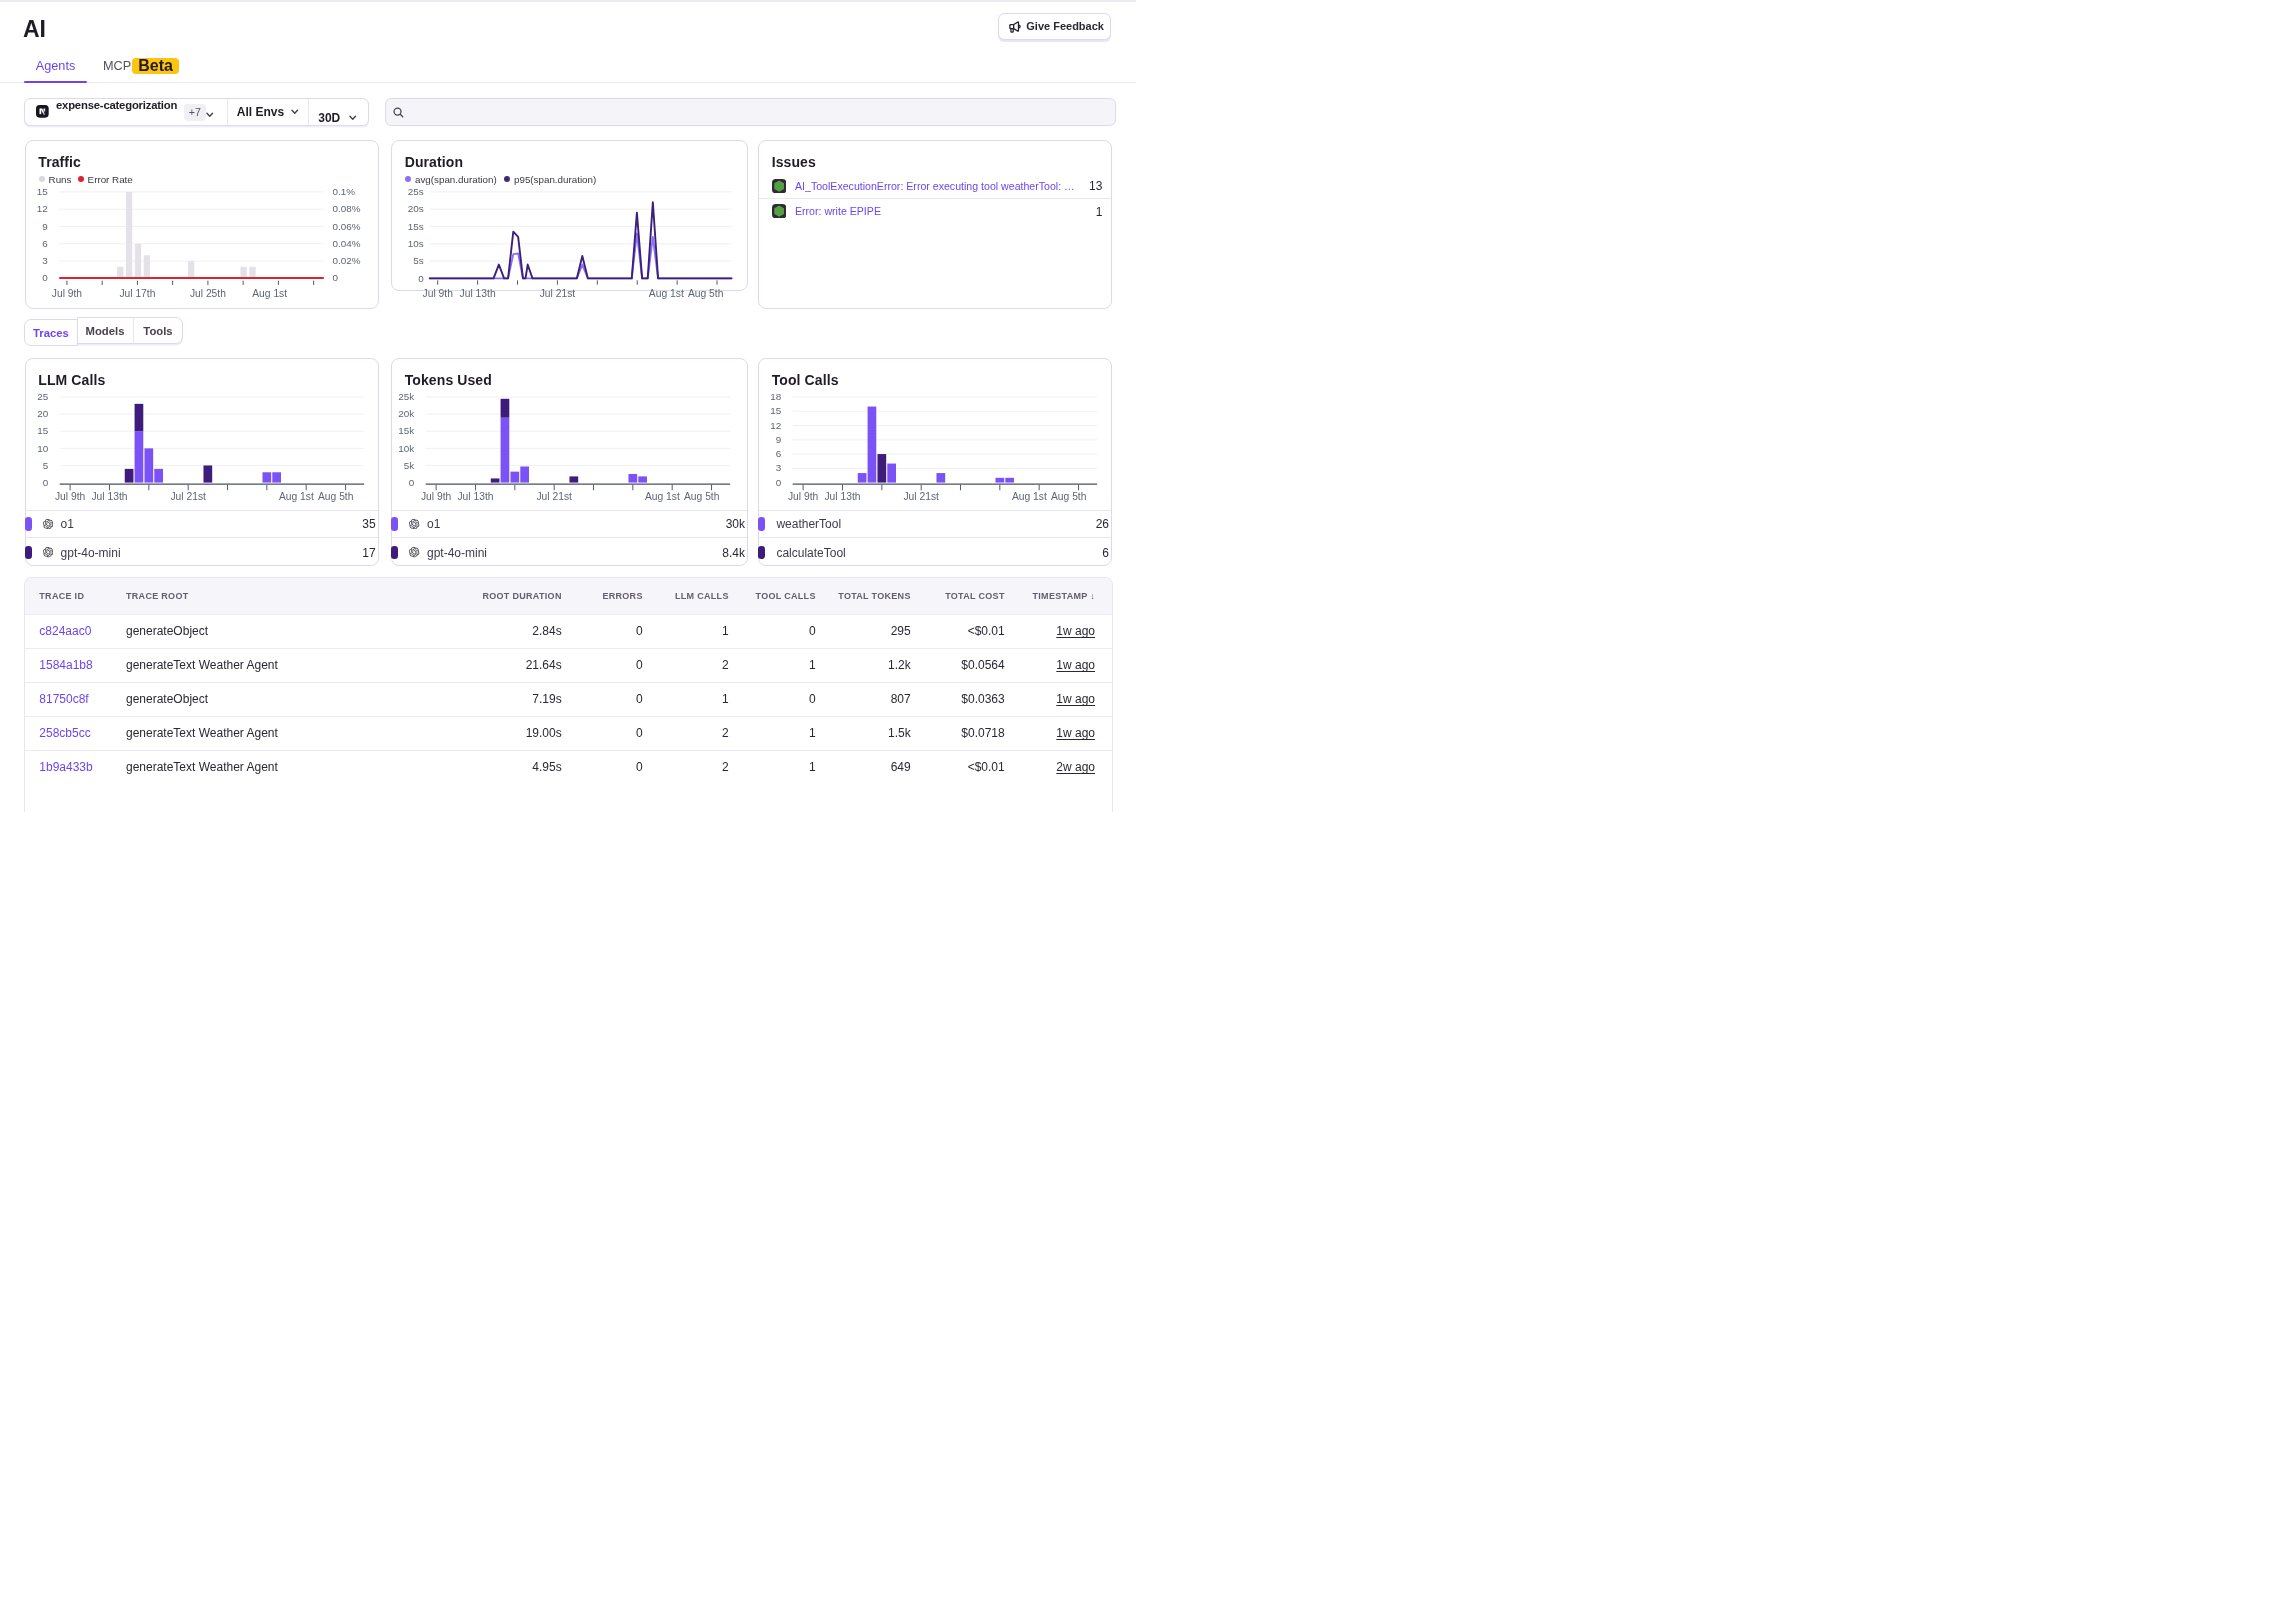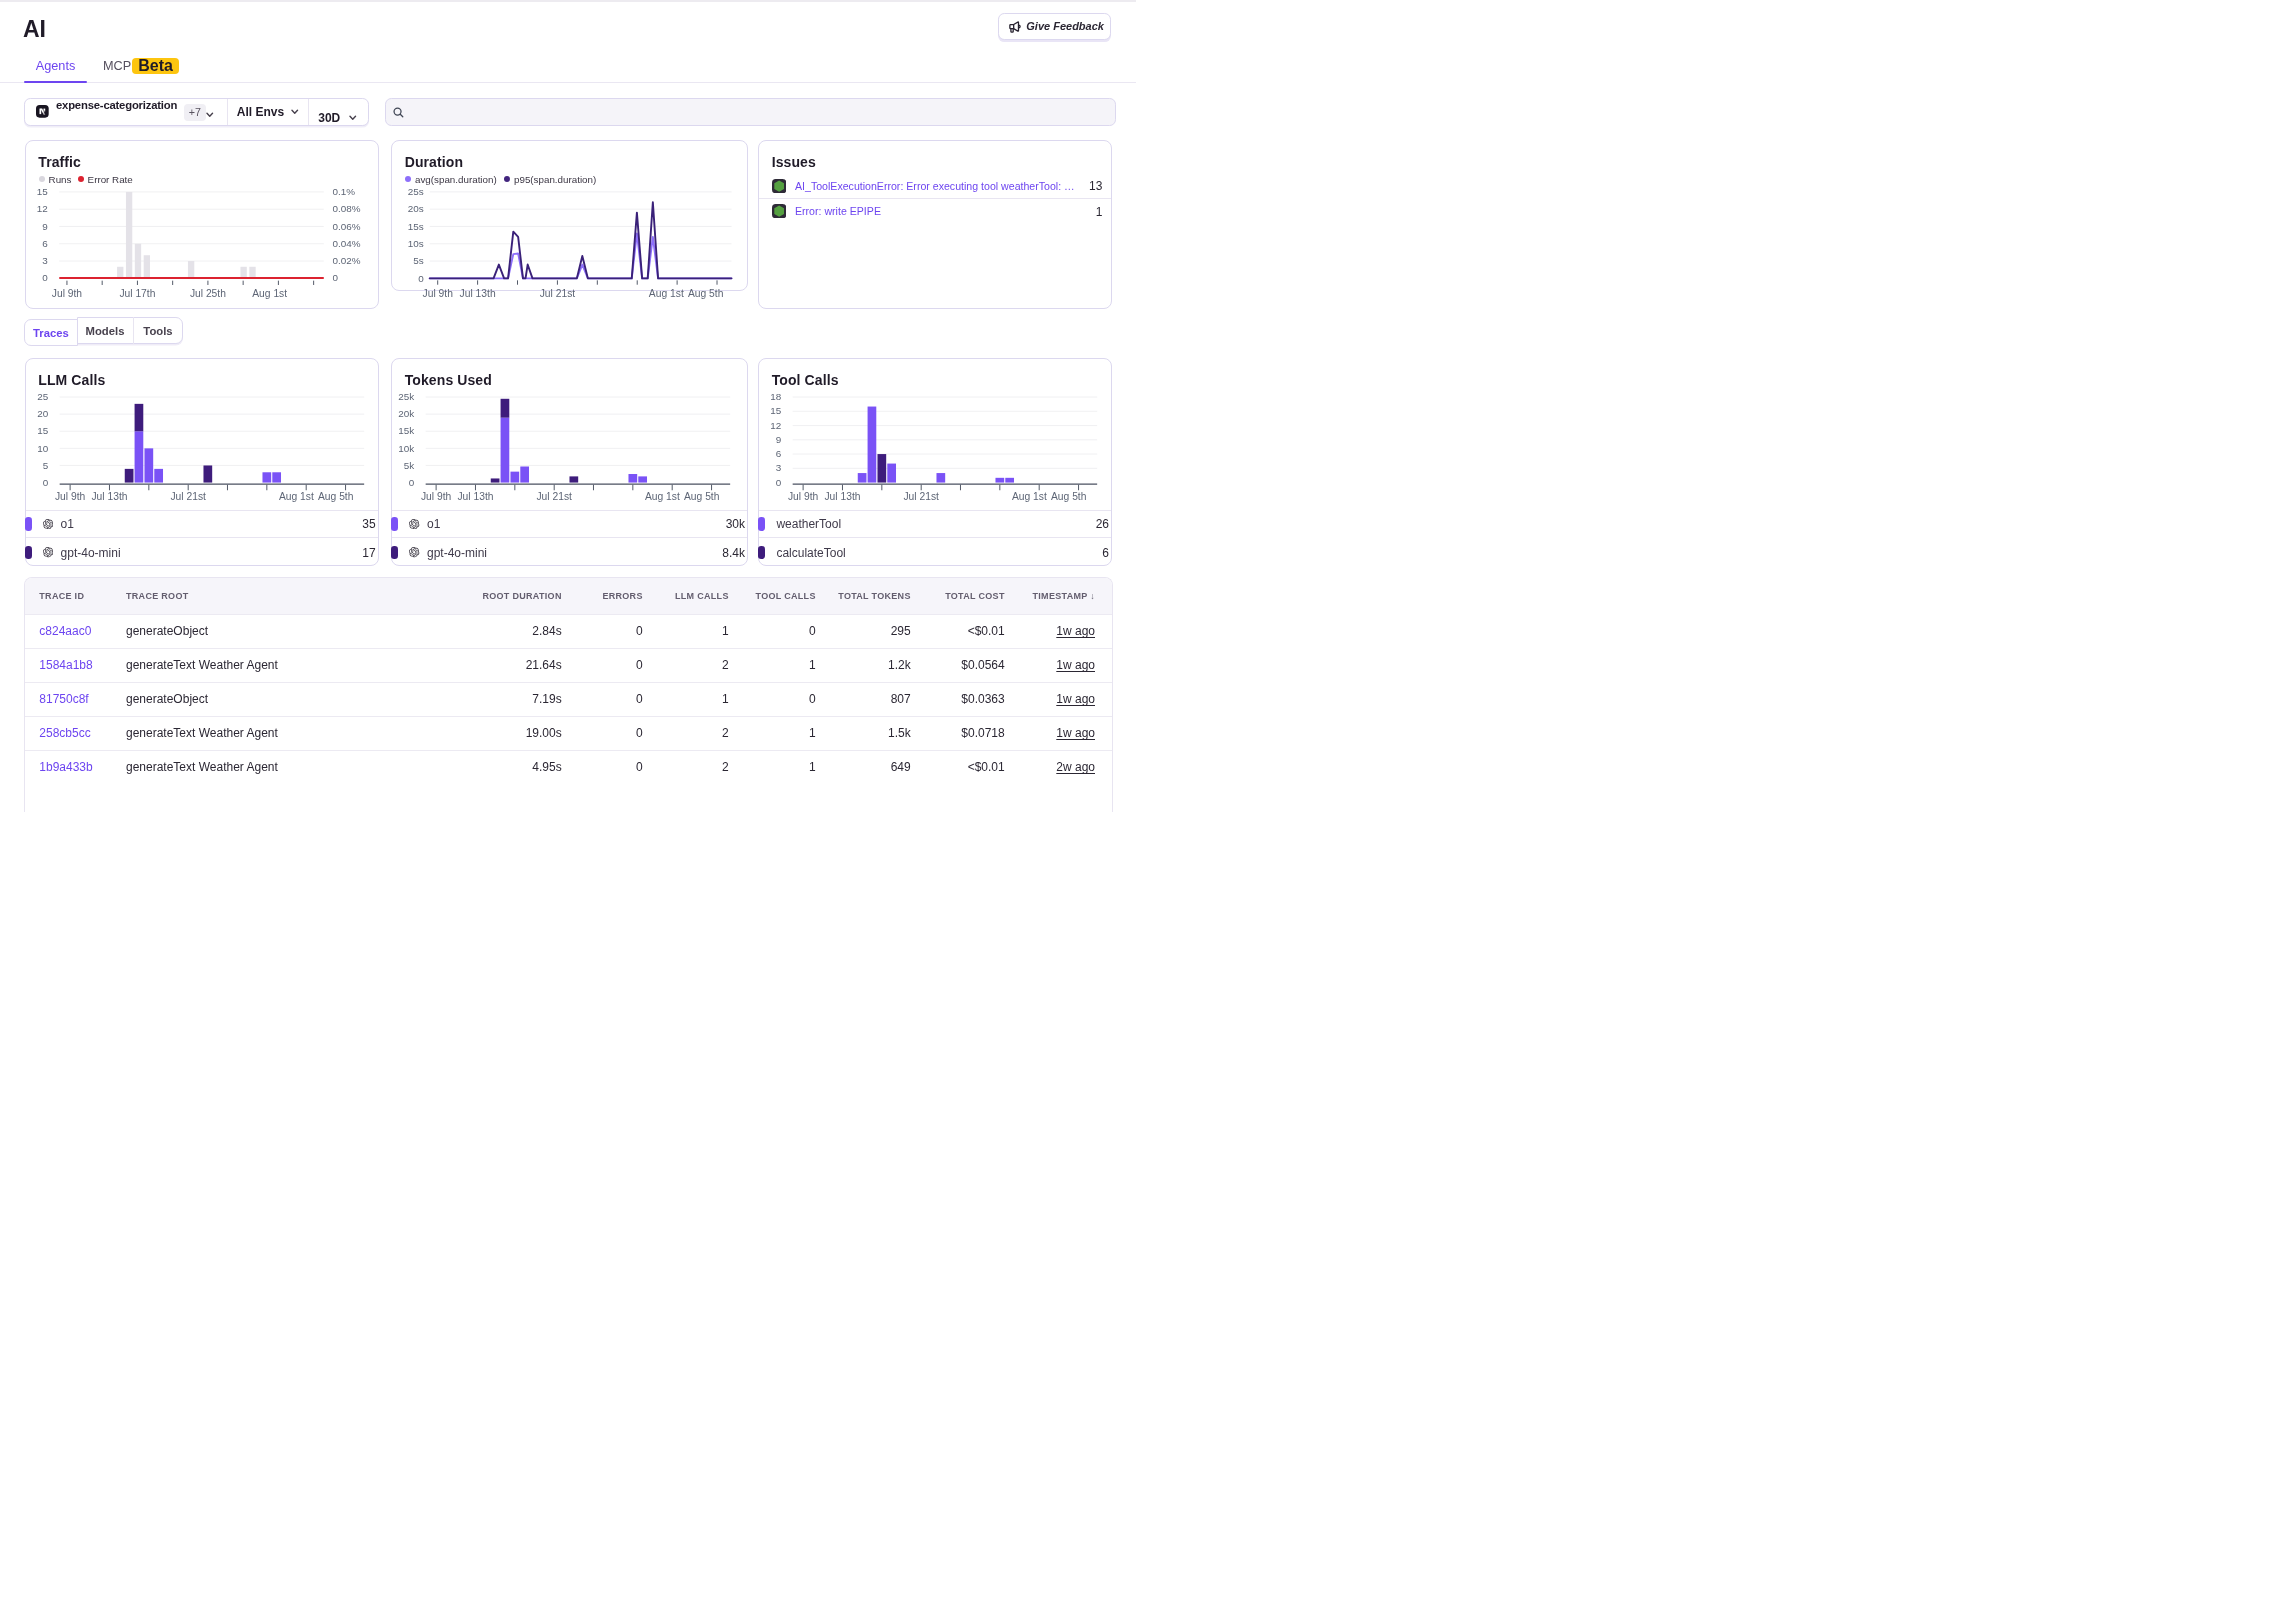--- a/index.html
+++ b/index.html
@@ -21,21 +21,21 @@
   td.id { color:#6d45f0; }
   .ts { text-decoration:underline; text-underline-offset:2.4px; text-decoration-thickness:0.8px; }
 </style></head>
 <body>
 <div id="page">
   <div class="abs" style="left:0;top:0;width:100%;height:1.6px;background:#edebf0;"></div>
 
   <div class="abs" style="left:23px;top:15.5px;font-size:23px;font-weight:700;color:#201b28;">AI</div>
 
   <div class="abs" style="left:998px;top:12.7px;width:113px;height:27px;background:#fff;border:0.8px solid #dcd8ef;
-       border-radius:6.3px;box-shadow:0 2px 0 #e9e5f6;display:flex;align-items:center;justify-content:flex-start;padding-left:8.7px;gap:5.6px;font-style:italic;">
+       border-radius:6.3px;box-shadow:0 2px 0 #e9e5f6;display:flex;align-items:center;justify-content:flex-start;padding-left:8.7px;gap:5.6px;">
        <svg width="13" height="13" viewBox="0 0 16 16" fill="none" stroke="#26212e" stroke-width="1.6" stroke-linejoin="round" stroke-linecap="round">
         <path d="M7 5.6 L12.2 2.5 Q12.9 2.2 12.9 3.1 L12.9 13.1 Q12.9 14 12.2 13.7 L7 10.6"></path>
         <rect x="2.3" y="5.6" width="4.7" height="5" rx="0.9"></rect>
         <path d="M3.6 10.7 L3.6 14.1 Q3.6 14.9 4.4 14.9 L5.6 14.9 Q6.4 14.9 6.4 14.1 L6.4 10.7"></path>
         <path d="M13 6.4 Q14.9 6.6 14.9 8.1 Q14.9 9.6 13 9.8"></path>
       </svg>
       <span style="font-size:11px;font-weight:700;color:#2b2733;">Give Feedback</span>
     </div>
 
   <div class="abs" style="left:0;top:82px;width:1136px;height:0.8px;background:#eae7f2;"></div>

